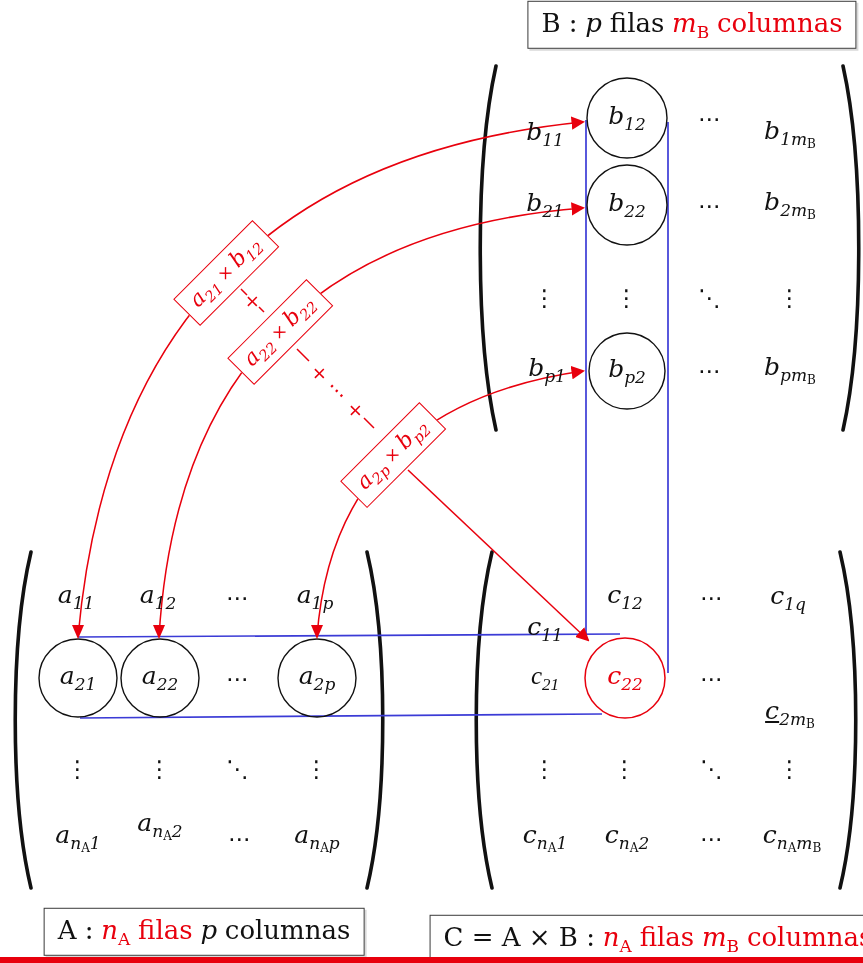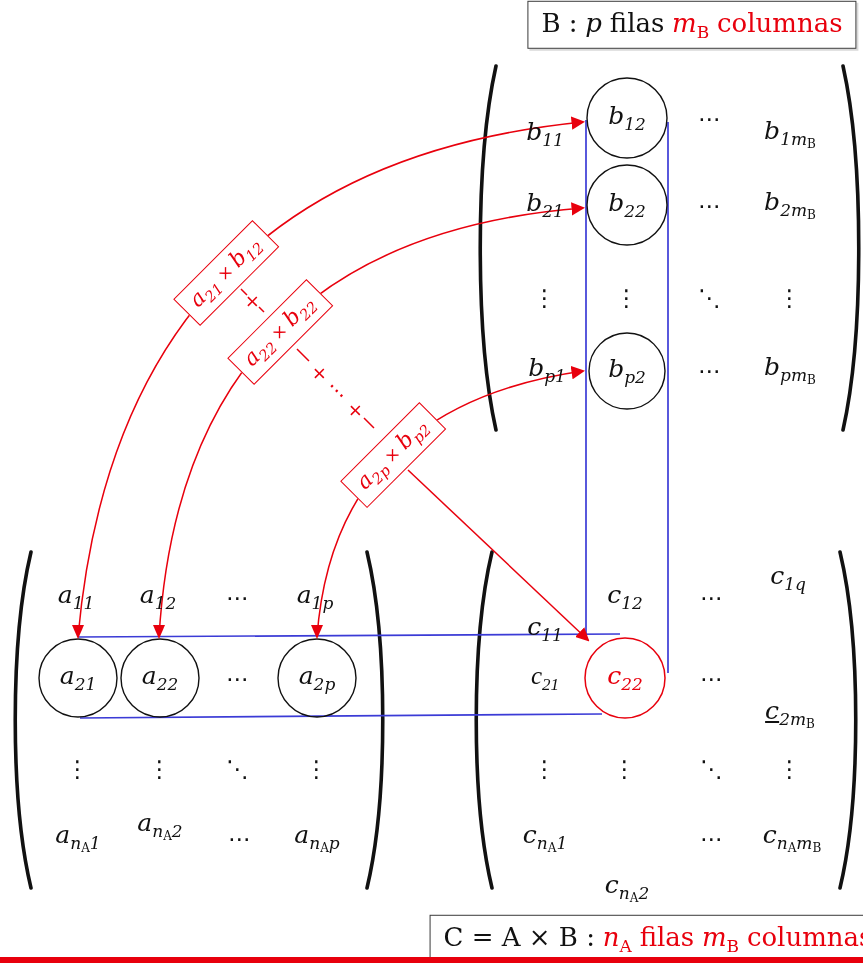--- a/index.html
+++ b/index.html
@@ -155,41 +155,44 @@
   <div class="pos cell" style="left:317px;top:768px;"><span class="dt">⋮</span></div>
 
   <div class="pos cell" style="left:78px;top:838px;"><span>a</span><span class="sb"><span>n</span><span class="ss">A</span><span>1</span></span></div>
   <div class="pos cell" style="left:160px;top:826px;"><span>a</span><span class="sb"><span>n</span><span class="ss">A</span><span>2</span></span></div>
   <div class="pos cell" style="left:240px;top:838px;"><span class="dt">⋯</span></div>
   <div class="pos cell" style="left:317px;top:838px;"><span>a</span><span class="sb"><span>n</span><span class="ss">A</span><span>p</span></span></div>
 
   <div class="pos cell" style="left:545px;top:597px;margin-top:32px;"><span>c</span><span class="sb"><span>11</span></span></div>
   <div class="pos cell" style="left:625px;top:597px;"><span>c</span><span class="sb"><span>12</span></span></div>
   <div class="pos cell" style="left:712px;top:597px;"><span class="dt">⋯</span></div>
-  <div class="pos cell" style="left:788px;top:578px;"><span>c</span><span class="sb"><span>1q</span></span></div>
+  <div class="pos cell" style="left:788px;top:598px;"><span>c</span><span class="sb"><span>1q</span></span></div>
 
   <div class="pos cell" style="left:545px;top:678px;font-family:Liberation Serif, serif;"><span>c</span><span class="sb"><span>21</span></span></div>
   <div class="pos cell redcell" style="left:625px;top:678px;"><span>c</span><span class="sb"><span>22</span></span></div>
   <div class="pos cell" style="left:712px;top:678px;"><span class="dt">⋯</span></div>
   <div class="pos cell" style="left:790px;top:714px;text-decoration:underline;"><span>c</span><span class="sb"><span>2m</span><span class="ss">B</span></span></div>
 
   <div class="pos cell" style="left:545px;top:768px;"><span class="dt">⋮</span></div>
   <div class="pos cell" style="left:625px;top:768px;"><span class="dt">⋮</span></div>
   <div class="pos cell" style="left:712px;top:768px;"><span class="dt">⋱</span></div>
   <div class="pos cell" style="left:790px;top:768px;"><span class="dt">⋮</span></div>
 
   <div class="pos cell" style="left:545px;top:838px;text-align:center;"><span>c</span><span class="sb"><span>n</span><span class="ss">A</span><span>1</span></span></div>
-  <div class="pos cell" style="left:627px;top:888px;"><span>c</span><span class="sb"><span>n</span><span class="ss">A</span><span>2</span></span></div>
+  <div class="pos cell" style="left:627px;top:838px;"><span>c</span><span class="sb"><span>n</span><span class="ss">A</span><span>2</span></span></div>
   <div class="pos cell" style="left:712px;top:838px;"><span class="dt">⋯</span></div>
   <div class="pos cell" style="left:792px;top:838px;"><span>c</span><span class="sb"><span>n</span><span class="ss">A</span><span>m</span><span class="ss">B</span></span></div>
 
   <div class="labelbox" style="left:692px;top:25px;">
     <span>B :</span><span class="it sp">p</span><span class="sp">filas</span><span class="red sp"><span class="it">m</span><sub>B</sub></span><span class="red sp">columnas</span>
   </div>
 
+  <div class="labelbox" style="left:204px;top:932px;">
+    <span>A :</span><span class="red sp"><span class="it">n</span><sub>A</sub></span><span class="red sp">filas</span><span class="it sp">p</span><span class="sp">columnas</span>
+  </div>
 
   <div class="labelbox" style="left:658px;top:939px;">
     <span>C = A × B :</span><span class="red sp"><span class="it">n</span><sub>A</sub></span><span class="red sp">filas</span><span class="red sp"><span class="it">m</span><sub>B</sub></span><span class="red sp">columnas</span>
   </div>
 
   <div class="redbar"></div>
 
 </div>
 
 </body></html>

